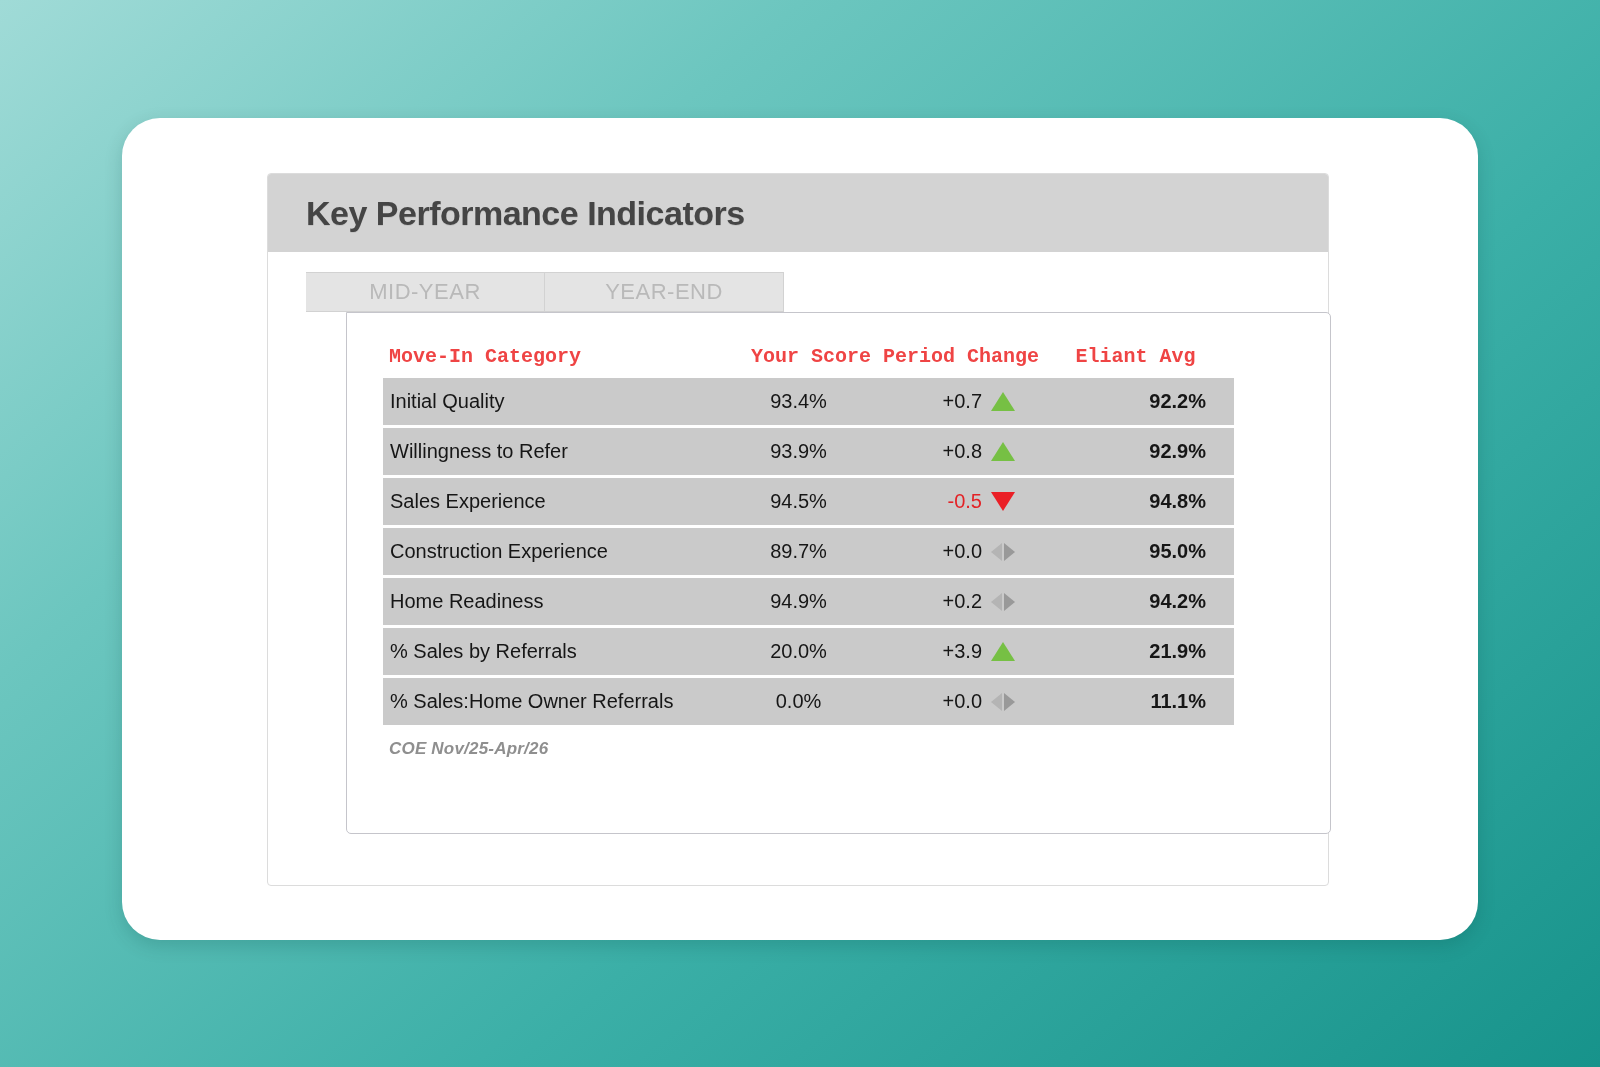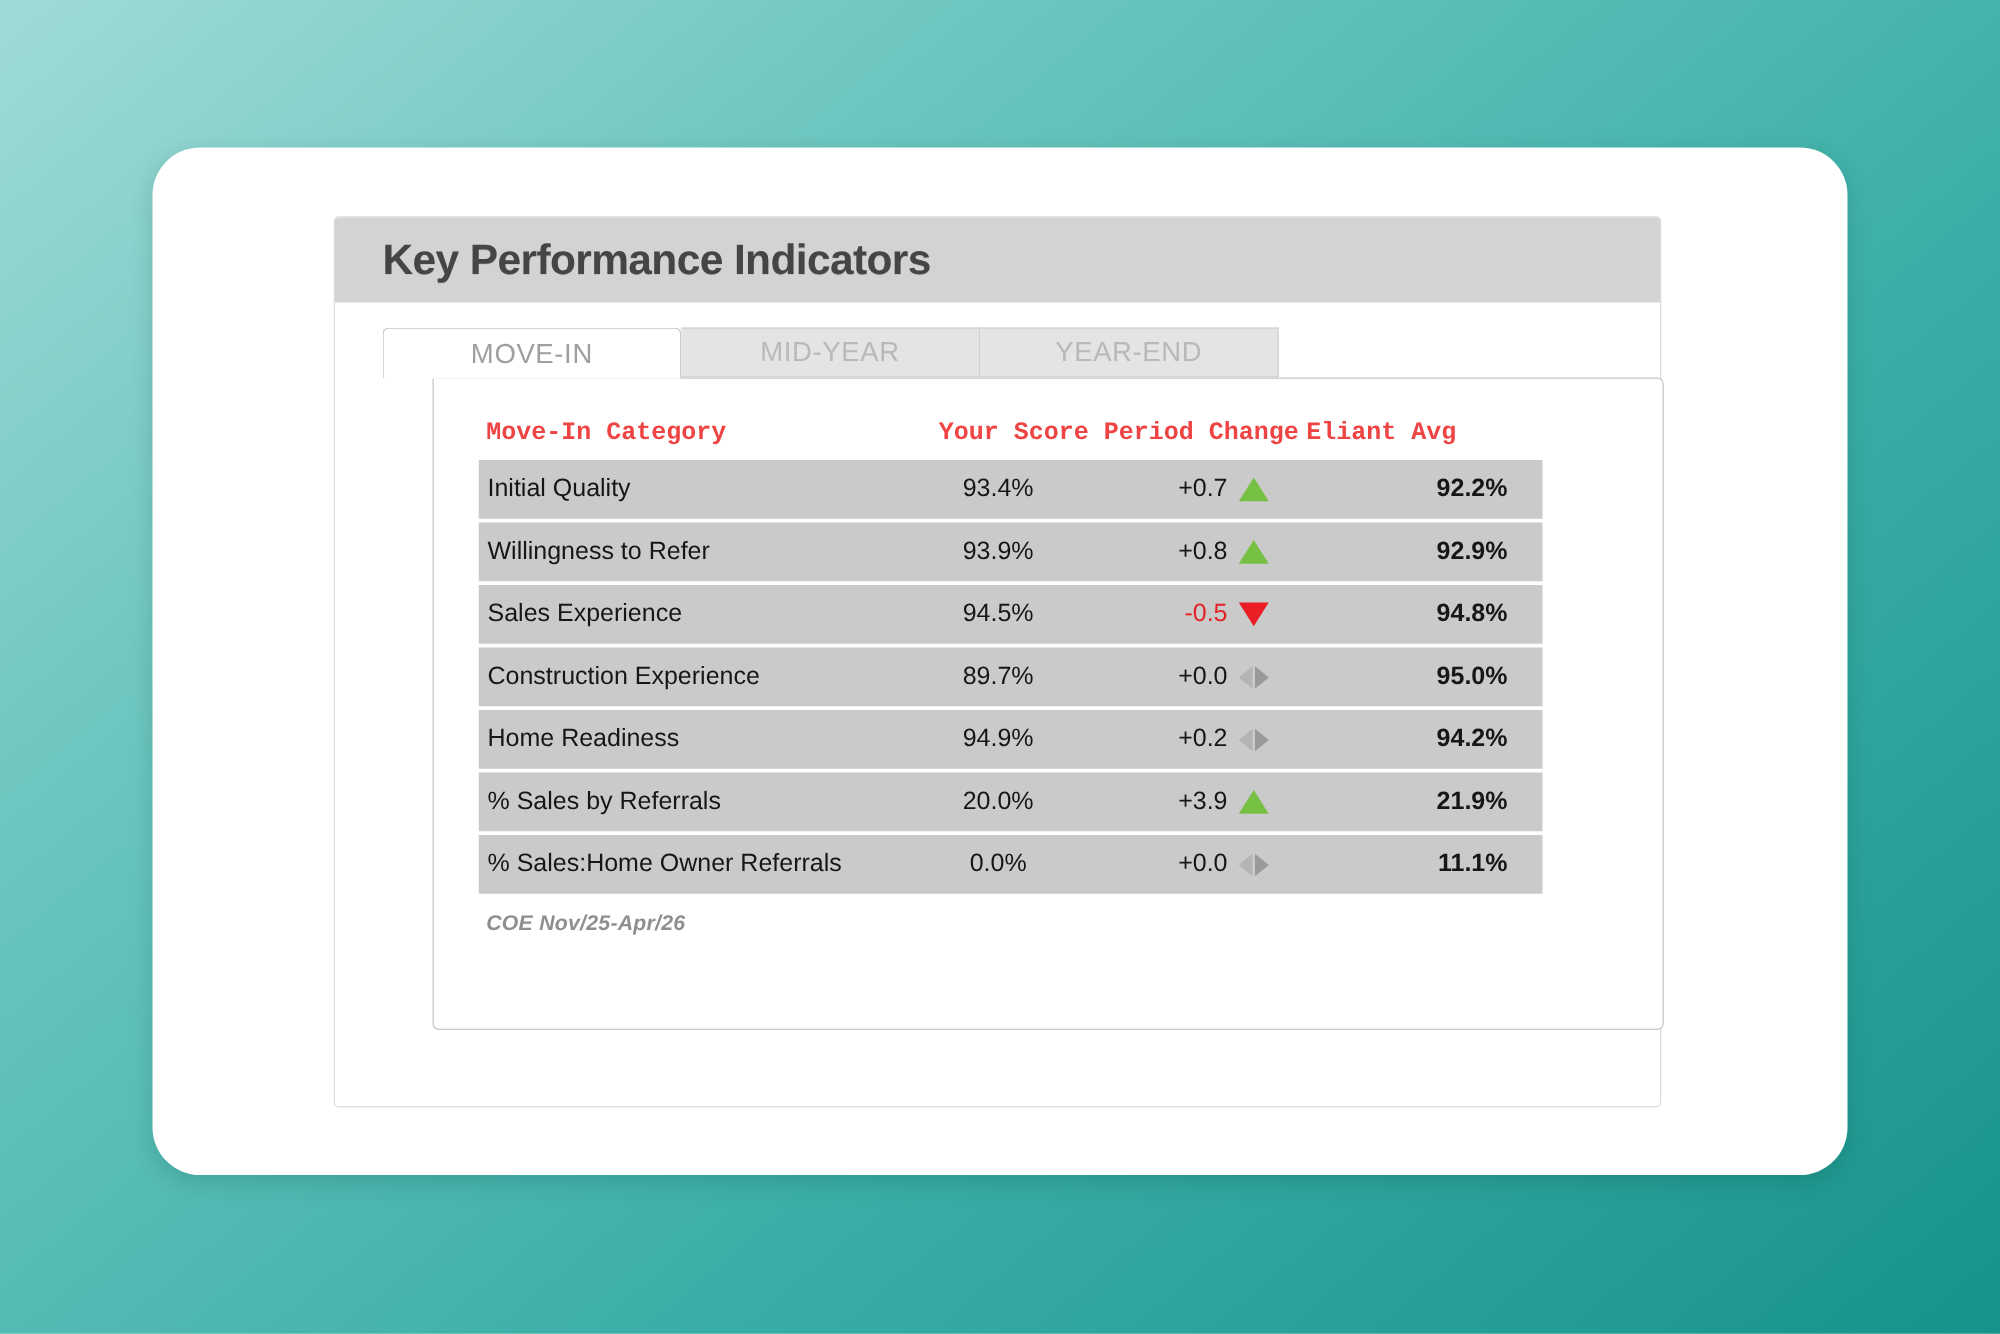--- a/index.html
+++ b/index.html
@@ -13,21 +13,21 @@
     background:#ffffff; border-radius:38px;
     box-shadow:0 6px 18px rgba(0,60,55,0.18);
     
   }
   .panel {
     position:absolute; left:145px; top:55px; width:1062px; height:713px;
     background:#ffffff; border:1px solid #dcdcdc; border-radius:4px;
     box-sizing:border-box;
   }
   .panel-header {
-    height:68px; background:#d3d3d3; border-radius:3px 3px 0 0;
+    height:78px; background:#d3d3d3; border-radius:3px 3px 0 0;
     display:flex; align-items:center;
   }
   .panel-title {
     padding-left:38px; font-size:34px; font-weight:bold; color:#454545;
     letter-spacing:-0.5px; text-shadow:0 1px 0 rgba(0,0,0,0.08);
   }
   .tabs-wrap { padding:20px 0 0 38px; }
   .tabs-row { display:flex; position:relative; z-index:2; }
   .tab {
     box-sizing:border-box; width:239px; height:40px;
@@ -49,21 +49,21 @@
   }
   .ktable { width:851px; }
   .thead {
     display:grid; grid-template-columns:1fr 125px 170px 189px;
     height:38px; align-items:center; margin-bottom:3px;
   }
   .th { font-size:20px; font-weight:bold; color:#ef4444; white-space:nowrap;font-family:Liberation Mono, monospace; }
   .th.cat    { padding-left:6px; text-align:left; }
   .th.score  { text-align:right; padding-right:4px; }
   .th.change { text-align:right; padding-right:6px; }
-  .th.avg    { text-align:left; padding-right:8px; }
+  .th.avg    { text-align:center; padding-right:8px; }
   .trow {
     display:grid; grid-template-columns:1fr 125px 170px 189px;
     height:47px; align-items:center; background:#cacaca; margin-bottom:3px;
   }
   .cell { font-size:20px; color:#161616; white-space:nowrap; }
   .cell.cat    { padding-left:7px; }
   .cell.score  { text-align:center; padding-right:28px; }
   .cell.change { display:flex; justify-content:flex-end; align-items:center; gap:9px; padding-right:30px; }
   .cell.avg    { text-align:right; padding-right:28px;font-weight:bold; }
   .chval.down  { color:#e32226; }
@@ -99,21 +99,20 @@
 
 <div class="card">
   <div class="panel">
 
     <div class="panel-header">
       <div class="panel-title">Key Performance Indicators</div>
     </div>
 
     <div class="tabs-wrap">
       <div class="tabs-row">
-        <div class="tab active">MOVE-IN</div>
         <div class="tab inactive">MID-YEAR</div>
         <div class="tab inactive">YEAR-END</div>
       </div>
 
       <div class="tab-content">
         <div class="ktable">
           <div class="thead">
             <div class="th cat">Move-In Category</div>
             <div class="th score">Your Score</div>
             <div class="th change">Period Change</div>

